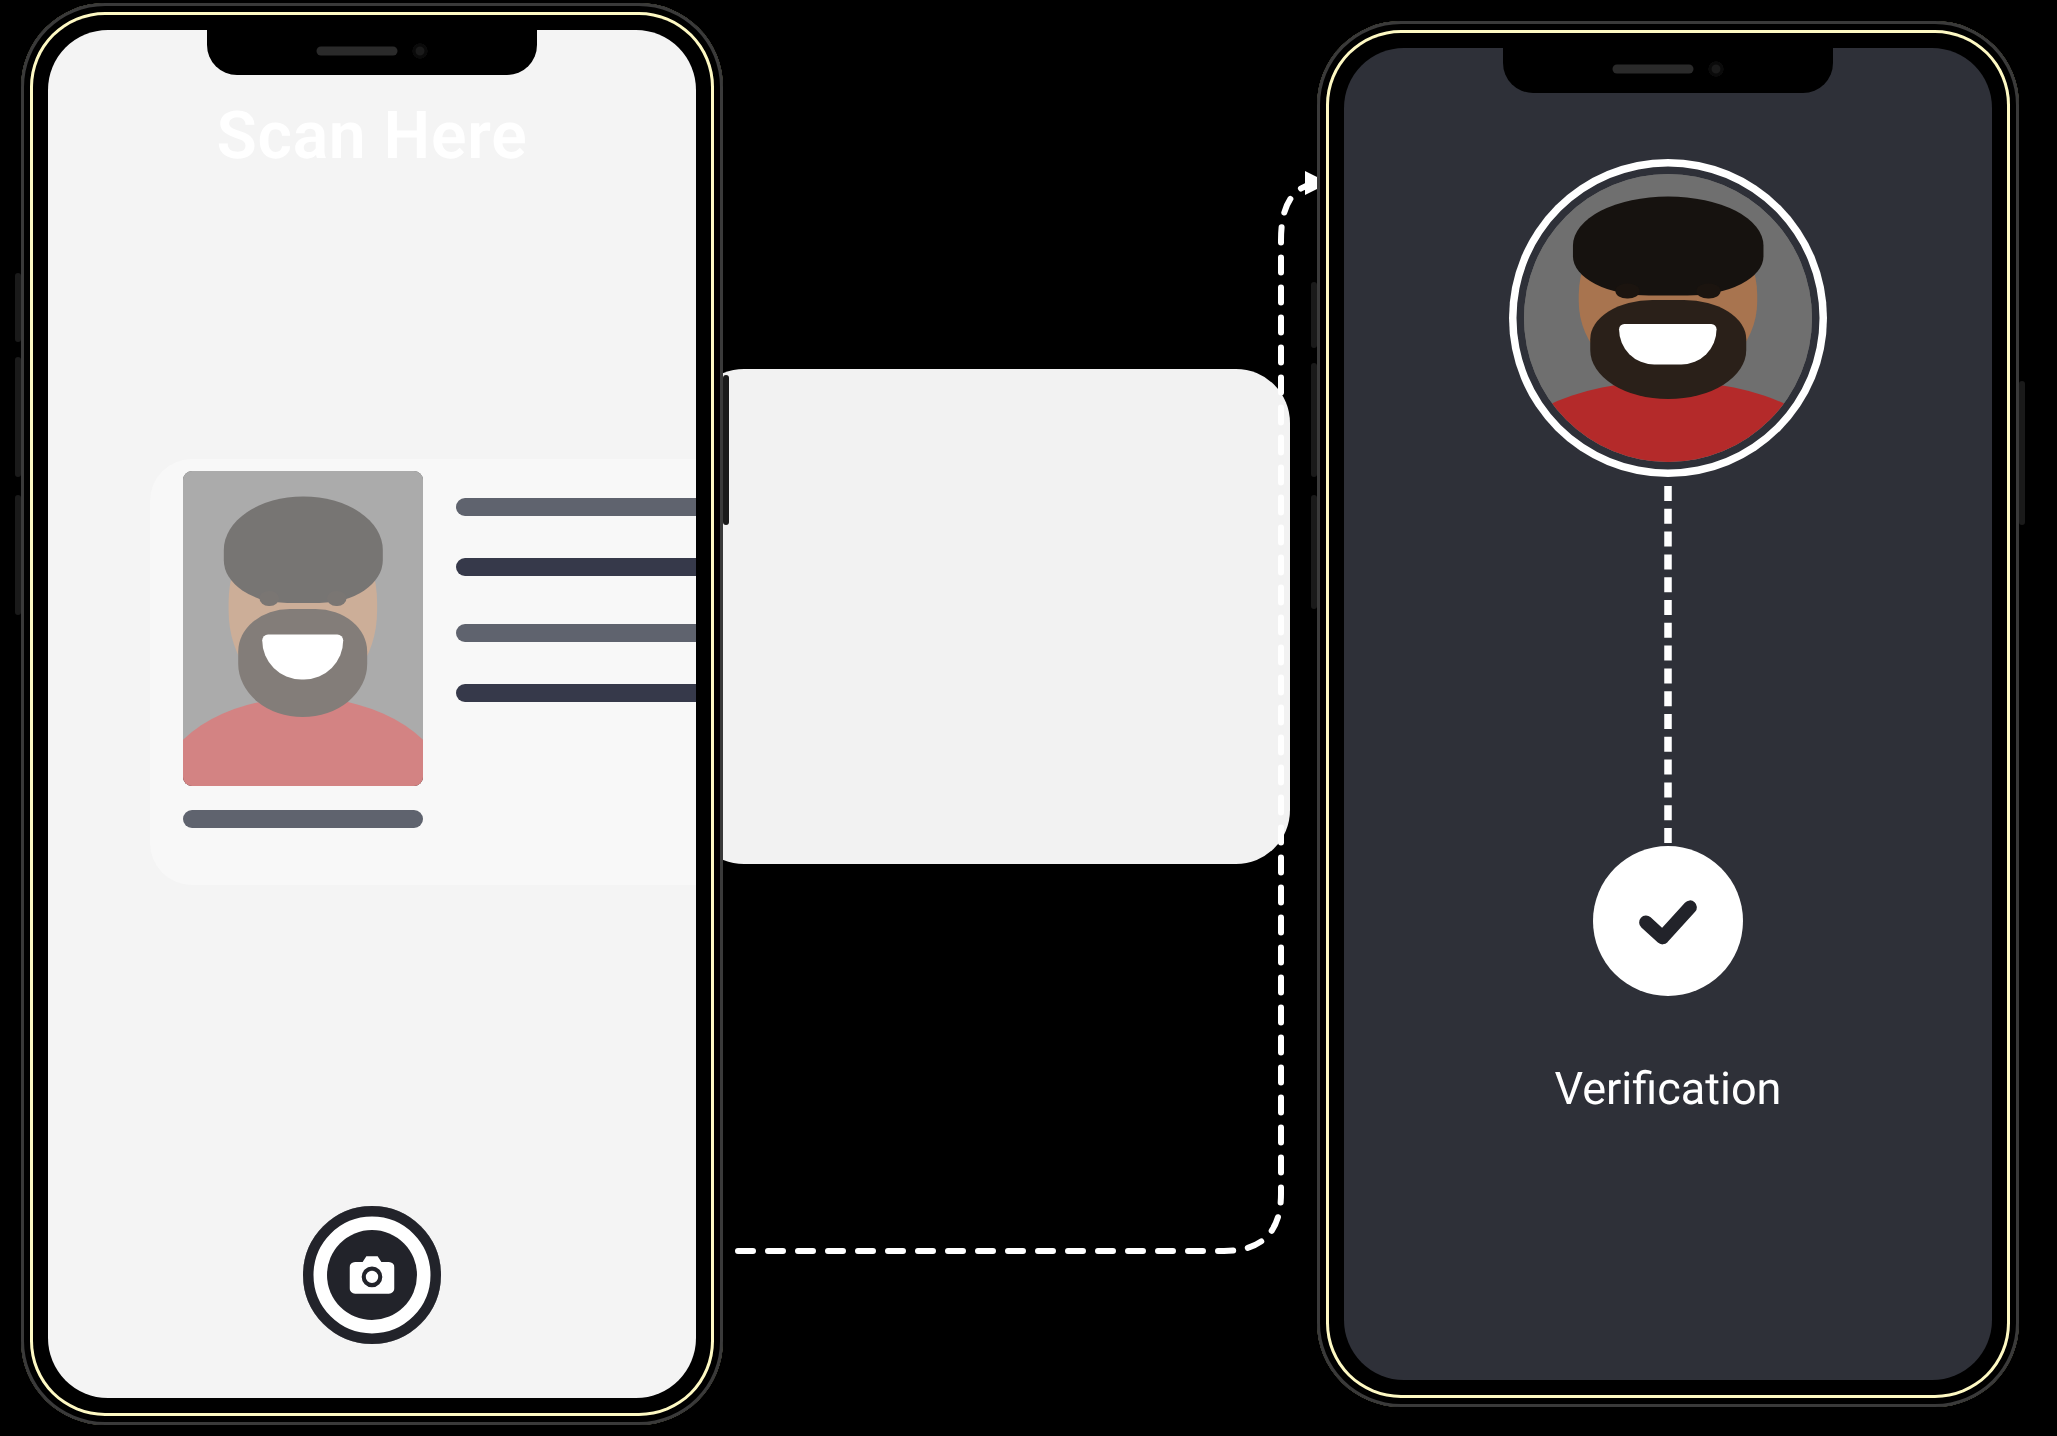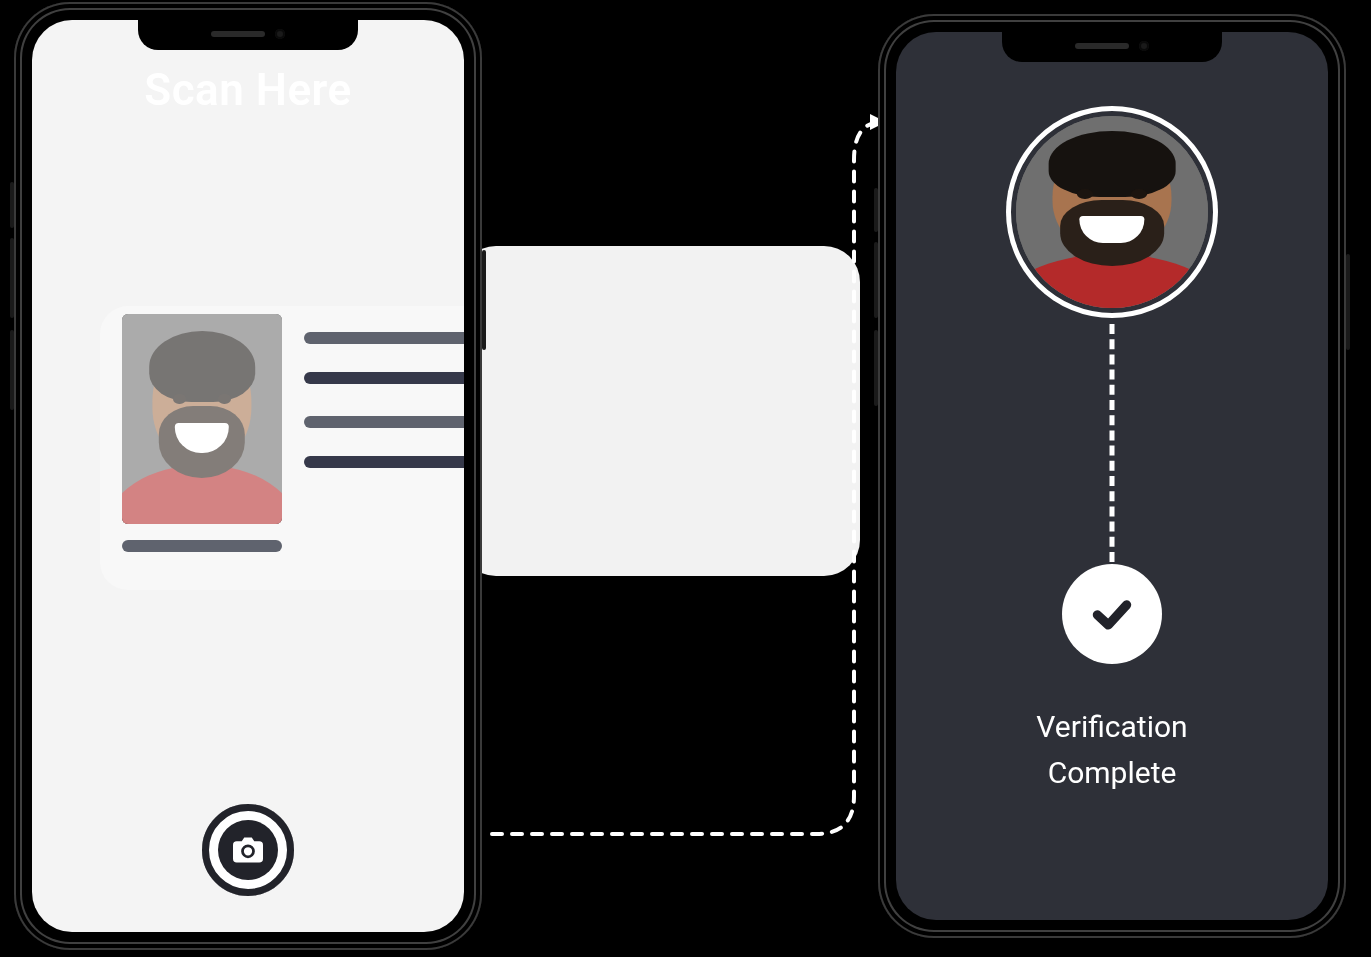--- a/index.html
+++ b/index.html
@@ -10,21 +10,21 @@
     --white:  #ffffff;
     --bg:     #000000;
   }
   html,body{margin:0;padding:0;background:var(--bg);width:1371px;height:957px;overflow:hidden;font-family:-apple-system,BlinkMacSystemFont,"Segoe UI",Roboto,Helvetica,Arial,sans-serif;}
   .stage{position:relative;width:1371px;height:957px;}
 
   
   .phone{
     position:absolute;
     border-radius:56px;
-    background:#404040;
+    background:#fef9c3;
     box-shadow:0 0 0 2px #3a3a3a inset, 0 0 0 6px #000 inset;
   }
   .phone .bezel{
     position:absolute;inset:8px;border-radius:48px;background:#000;
   }
   .phone .screen{
     position:absolute;inset:18px;border-radius:40px;overflow:hidden;
   }
   .phone.left { left:14px;  top:2px;  width:468px; height:948px; }
   .phone.right{ left:878px; top:14px; width:468px; height:924px; }
@@ -248,18 +248,17 @@
       <div class="vline"></div>
 
       <div class="check-badge">
         <svg viewBox="0 0 24 24">
           <path d="M4 12.5 L10 18 L20 7"></path>
         </svg>
       </div>
 
       <div class="verify-text">
         <div>Verification</div>
-        <div>Complete</div>
       </div>
     </div>
   </div>
 
 </div>
 
 </body></html>

